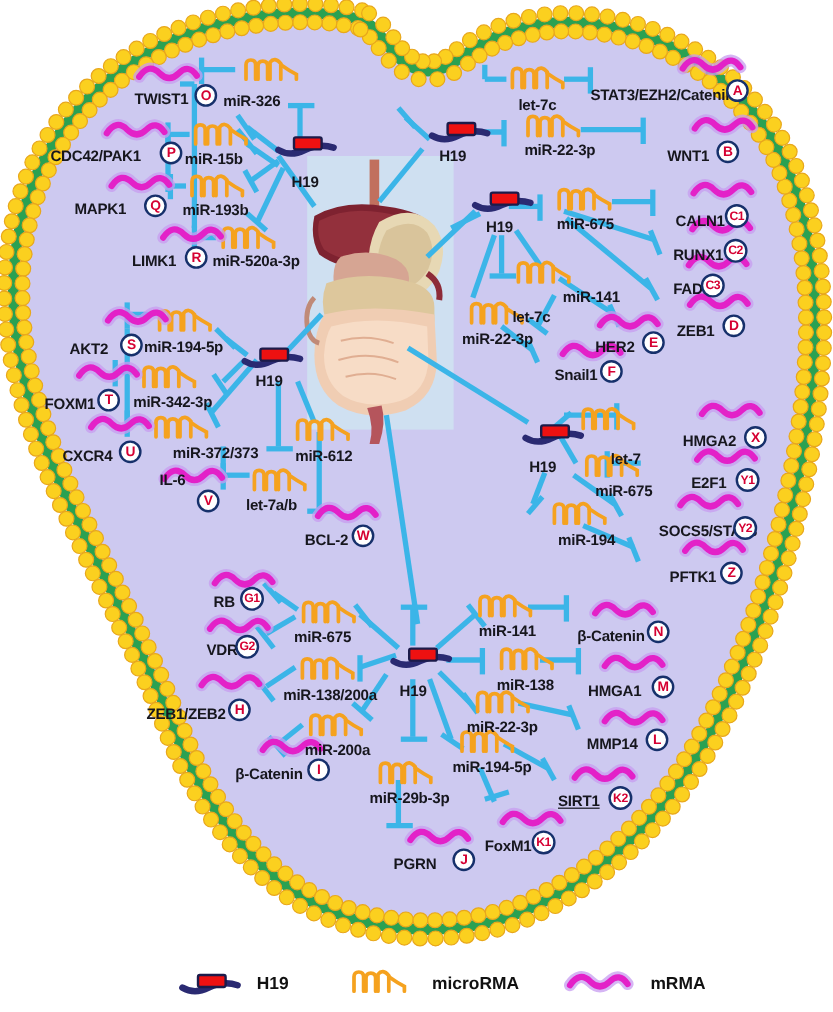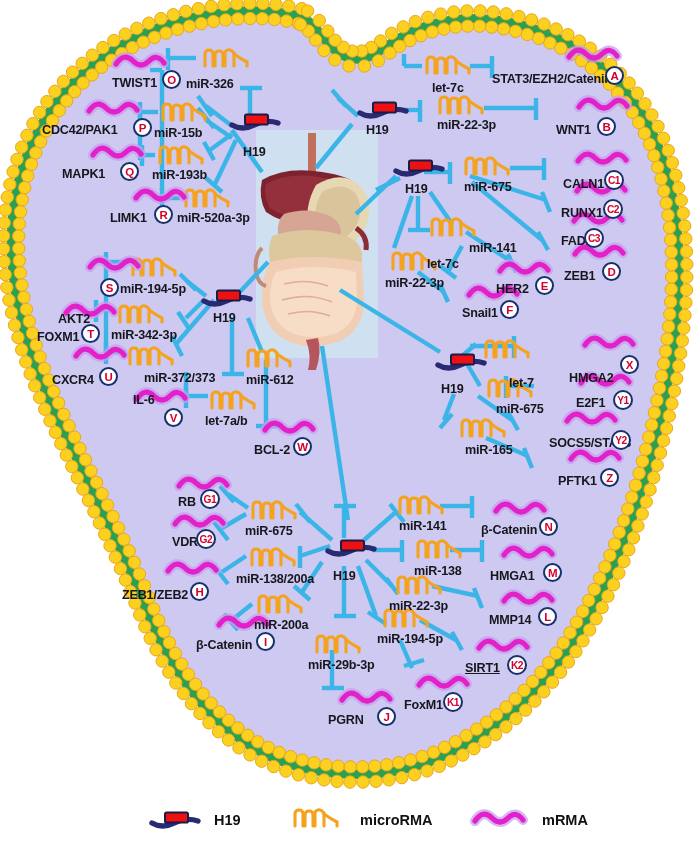--- a/index.html
+++ b/index.html
@@ -834,37 +834,37 @@
       <div class="lbl s13" style="left: 464px; top: 181px;">miR-675</div>
       <div class="lbl s13" style="left: 563px; top: 178px;">CALN1</div>
       <div class="lbl s13" style="left: 561px; top: 207px;">RUNX1</div>
       <div class="lbl s13" style="left: 469px; top: 242px;">miR-141</div>
       <div class="lbl s13" style="left: 561px; top: 235px;">FADD</div>
       <div class="lbl s13" style="left: 427px; top: 258px;">let-7c</div>
       <div class="lbl s13" style="left: 385px; top: 277px;">miR-22-3p</div>
       <div class="lbl s13" style="left: 564px; top: 270px;">ZEB1</div>
       <div class="lbl s13" style="left: 496px; top: 283px;">HER2</div>
       <div class="lbl s13" style="left: 462px; top: 307px;">Snail1</div>
-      <div class="lbl s13" style="left: 58px; top: 285px; margin-top: 28px;">AKT2</div>
+      <div class="lbl s13" style="left: 58px; top: 285px;">AKT2</div>
       <div class="lbl s13" style="left: 120px; top: 283px;">miR-194-5p</div>
       <div class="lbl s13" style="left: 37px; top: 331px;">FOXM1</div>
       <div class="lbl s13" style="left: 111px; top: 329px;">miR-342-3p</div>
       <div class="lbl s13" style="left: 213px; top: 312px;">H19</div>
       <div class="lbl s13" style="left: 52px; top: 374px;">CXCR4</div>
       <div class="lbl s13" style="left: 117px; top: 372px; margin-left: 27px;">miR-372/373</div>
       <div class="lbl s13" style="left: 246px; top: 374px;">miR-612</div>
       <div class="lbl s13" style="left: 133px; top: 394px;">IL-6</div>
       <div class="lbl s13" style="left: 205px; top: 415px;">let-7a/b</div>
       <div class="lbl s13" style="left: 254px; top: 444px;">BCL-2</div>
       <div class="lbl s13" style="left: 509px; top: 365px; margin-top: 12px;">let-7</div>
-      <div class="lbl s13" style="left: 569px; top: 372px;">HMGA2</div>
+      <div class="lbl s13" style="left: 569px; top: 362px;">HMGA2</div>
       <div class="lbl s13" style="left: 441px; top: 383px;">H19</div>
       <div class="lbl s13" style="left: 496px; top: 403px;">miR-675</div>
       <div class="lbl s13" style="left: 576px; top: 397px;">E2F1</div>
-      <div class="lbl s13" style="left: 465px; top: 444px;">miR-165</div>
+      <div class="lbl s13" style="left: 465px; top: 444px;">miR-194</div>
       <div class="lbl s13" style="left: 549px; top: 437px;">SOCS5/STAT3</div>
       <div class="lbl s13" style="left: 558px; top: 475px;">PFTK1</div>
       <div class="lbl s13" style="left: 178px; top: 496px;">RB</div>
       <div class="lbl s13" style="left: 399px; top: 520px;">miR-141</div>
       <div class="lbl s13" style="left: 481px; top: 524px;">β-Catenin</div>
       <div class="lbl s13" style="left: 245px; top: 525px;">miR-675</div>
       <div class="lbl s13" style="left: 172px; top: 536px;">VDR</div>
       <div class="lbl s13" style="left: 333px; top: 570px;">H19</div>
       <div class="lbl s13" style="left: 414px; top: 565px;">miR-138</div>
       <div class="lbl s13" style="left: 490px; top: 570px;">HMGA1</div>

